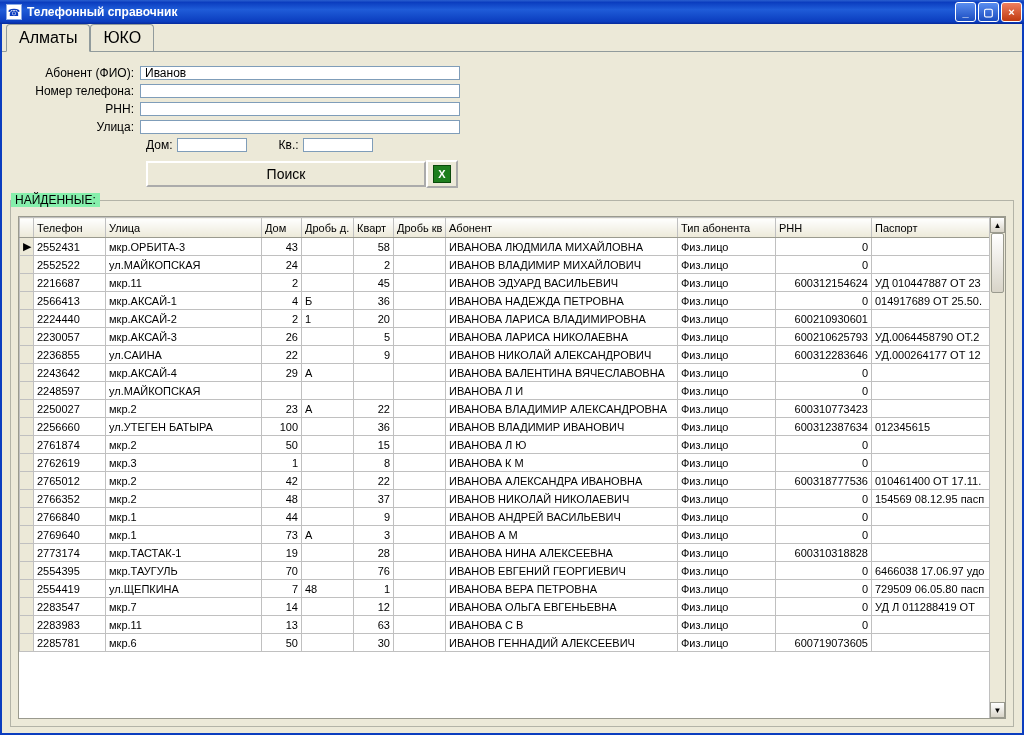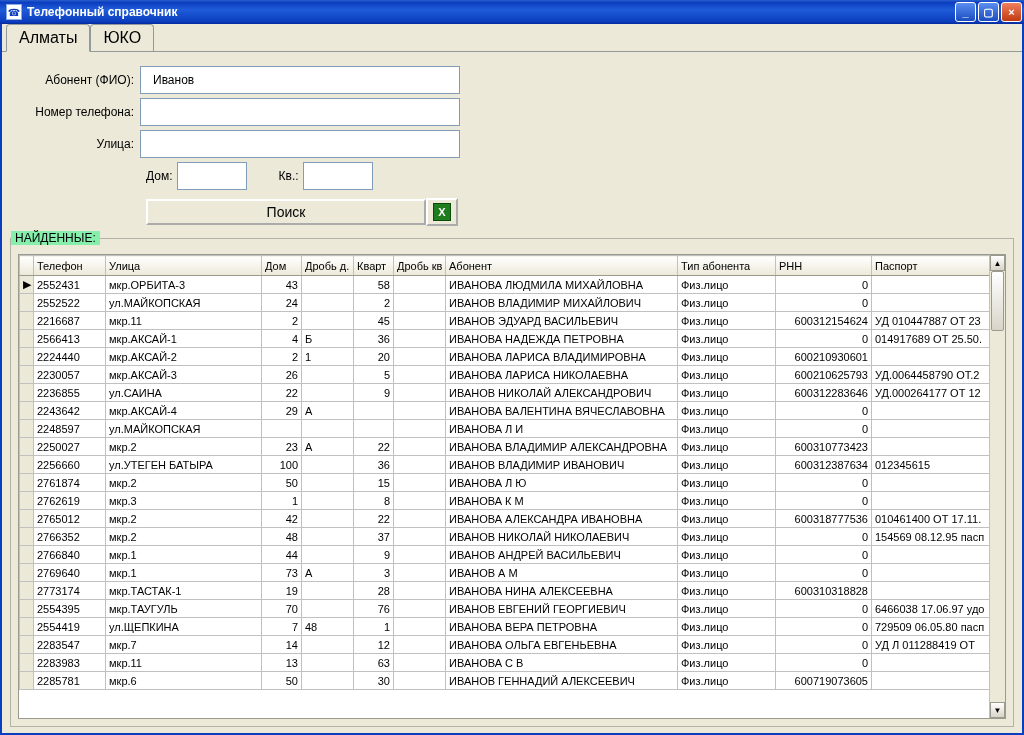--- a/index.html
+++ b/index.html
@@ -101,24 +101,24 @@
     align-items: center;
     margin-bottom: 4px;
   }
   .form-row label {
     width: 128px;
     text-align: right;
     padding-right: 6px;
     font-size: 12px;
   }
   .textfield {
-    height: 28px;
+    height: 14px;
     border: 1px solid #7f9db9;
     background: #fff;
-    padding: 1px 12px;
+    padding: 1px 4px;
     font-family: inherit;
     font-size: 12px;
   }
   .w-long { width: 320px; }
   .w-house { width: 70px; }
   .w-kv { width: 70px; }
   .sub-row {
     display: flex;
     align-items: center;
     margin-left: 134px;
@@ -268,20 +268,24 @@
       <div class="tab inactive">ЮКО</div>
     </div>
 
     <div class="form-area">
       <div class="form-row">
         <label>Абонент (ФИО):</label>
         <input class="textfield w-long" value="Иванов" style="">
       </div>
       <div class="form-row">
         <label>Номер телефона:</label>
+        <input class="textfield w-long" value="" style="">
+      </div>
+      <div class="form-row">
+        <label>РНН:</label>
         <input class="textfield w-long" value="" style="">
       </div>
       <div class="form-row">
         <label>Улица:</label>
         <input class="textfield w-long" value="" style="">
       </div>
       <div class="sub-row">
         <label>Дом:</label>
         <input class="textfield w-house" value="" style="">
         <span style="width:24px"></span>

